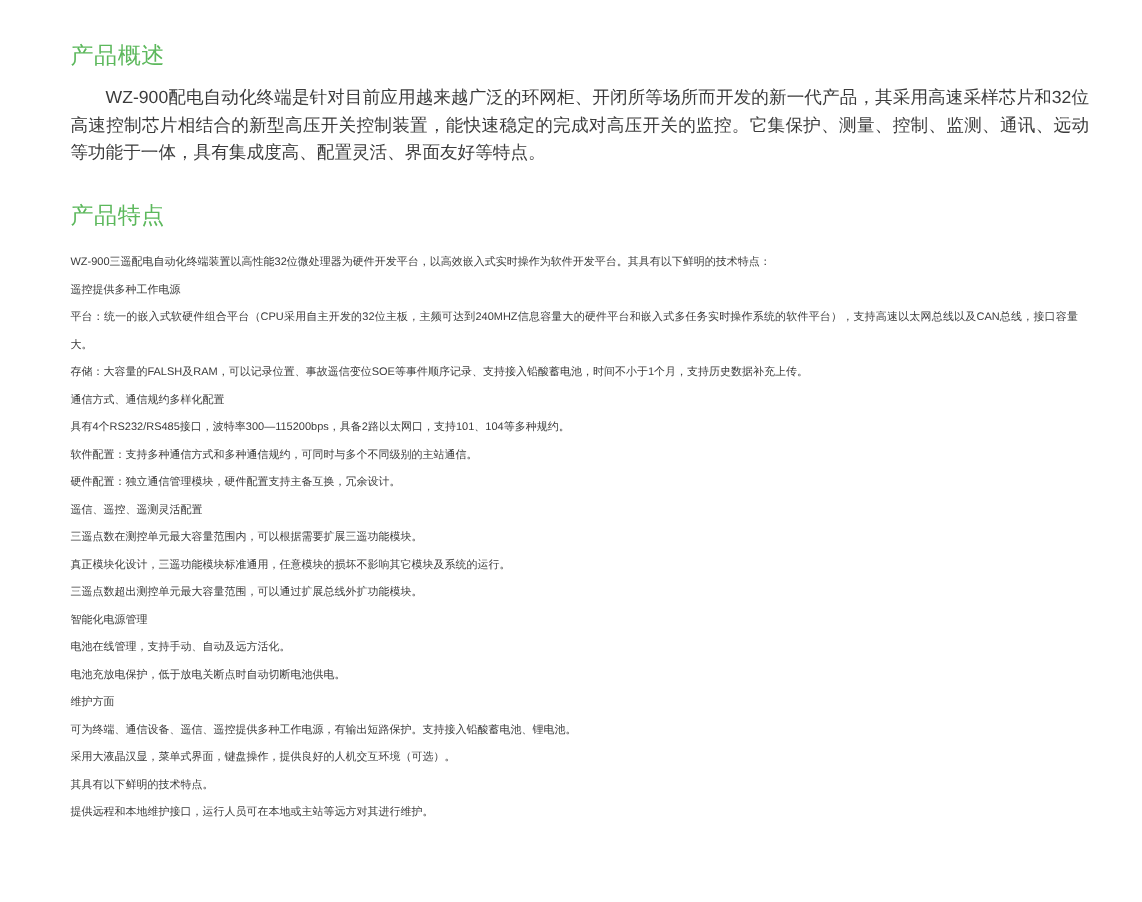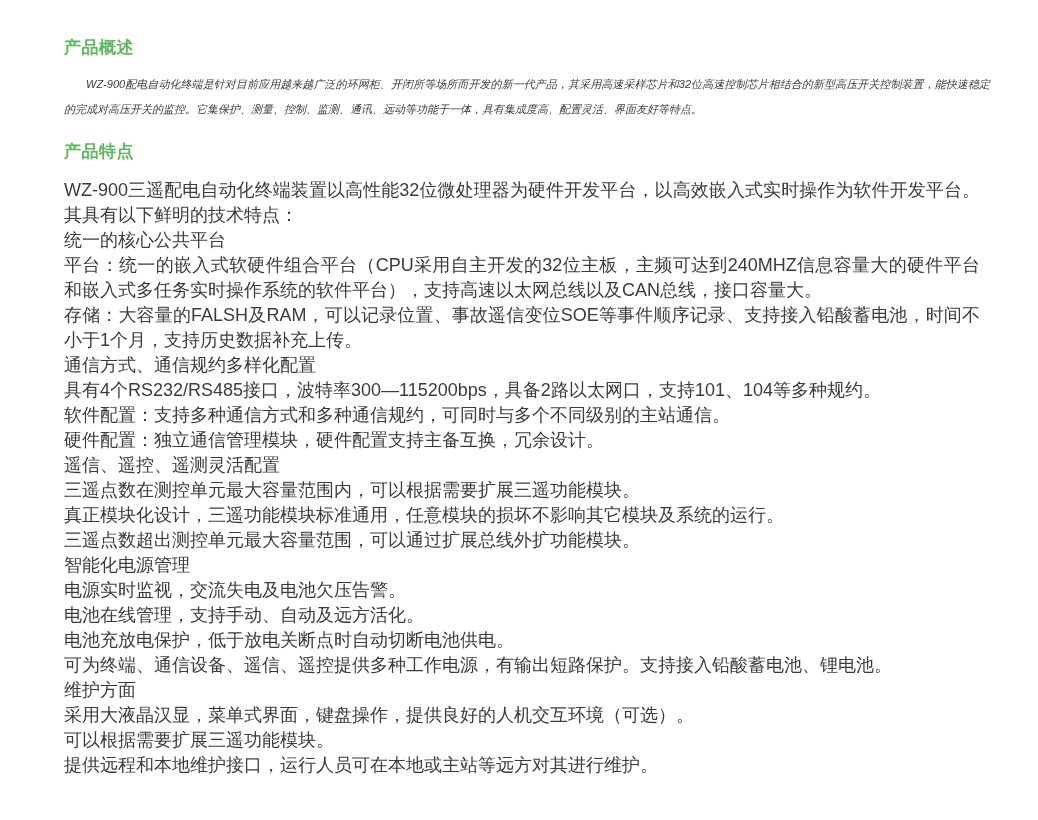--- a/index.html
+++ b/index.html
@@ -16,41 +16,40 @@
   }
   .page {
     position: relative;
     width: 1038px;
     height: 820px;
     box-sizing: border-box;
     padding: 36px 48px 0 64px;
   }
   .section-title {
     color: #5cb85c;
-    font-size: 17px;
-    font-weight: bold;
+    font-size: 21px;
+    font-weight: normal;
     letter-spacing: 0.5px;
     margin: 0 0 12px 0;
     line-height: 1.4;
   }
   .section-title.second {
-    margin-top: 18px;
+    margin-top: 30px;
     margin-bottom: 14px;
   }
   .para {
-    font-size: 11px;
+    font-size: 16px;
     line-height: 25px;
     color: #3b3b3b;
     margin: 0;
     text-align: justify;
     text-indent: 2em;
-    font-style: italic;
   }
   .feature-line {
-    font-size: 18px;
+    font-size: 10px;
     line-height: 25px;
     color: #3b3b3b;
     margin: 0;
     text-align: justify;
   }
   .overview-block {
     margin-bottom: 2px;
   }
   .features-block {
     padding-right: 10px;
@@ -62,36 +61,35 @@
 <div class="page">
 
   <section class="overview-block">
     <h2 class="section-title">产品概述</h2>
     <p class="para">WZ-900配电自动化终端是针对目前应用越来越广泛的环网柜、开闭所等场所而开发的新一代产品，其采用高速采样芯片和32位高速控制芯片相结合的新型高压开关控制装置，能快速稳定的完成对高压开关的监控。它集保护、测量、控制、监测、通讯、远动等功能于一体，具有集成度高、配置灵活、界面友好等特点。</p>
   </section>
 
   <section class="features-block">
     <h2 class="section-title second">产品特点</h2>
     <p class="feature-line">WZ-900三遥配电自动化终端装置以高性能32位微处理器为硬件开发平台，以高效嵌入式实时操作为软件开发平台。其具有以下鲜明的技术特点：</p>
-    <p class="feature-line">统一的核心公共平台</p>
+    <p class="feature-line">遥控提供多种工作电源</p>
     <p class="feature-line">平台：统一的嵌入式软硬件组合平台（CPU采用自主开发的32位主板，主频可达到240MHZ信息容量大的硬件平台和嵌入式多任务实时操作系统的软件平台），支持高速以太网总线以及CAN总线，接口容量大。</p>
     <p class="feature-line">存储：大容量的FALSH及RAM，可以记录位置、事故遥信变位SOE等事件顺序记录、支持接入铅酸蓄电池，时间不小于1个月，支持历史数据补充上传。</p>
     <p class="feature-line">通信方式、通信规约多样化配置</p>
     <p class="feature-line">具有4个RS232/RS485接口，波特率300—115200bps，具备2路以太网口，支持101、104等多种规约。</p>
     <p class="feature-line">软件配置：支持多种通信方式和多种通信规约，可同时与多个不同级别的主站通信。</p>
     <p class="feature-line">硬件配置：独立通信管理模块，硬件配置支持主备互换，冗余设计。</p>
     <p class="feature-line">遥信、遥控、遥测灵活配置</p>
     <p class="feature-line">三遥点数在测控单元最大容量范围内，可以根据需要扩展三遥功能模块。</p>
     <p class="feature-line">真正模块化设计，三遥功能模块标准通用，任意模块的损坏不影响其它模块及系统的运行。</p>
     <p class="feature-line">三遥点数超出测控单元最大容量范围，可以通过扩展总线外扩功能模块。</p>
     <p class="feature-line">智能化电源管理</p>
-    <p class="feature-line">电源实时监视，交流失电及电池欠压告警。</p>
     <p class="feature-line">电池在线管理，支持手动、自动及远方活化。</p>
     <p class="feature-line">电池充放电保护，低于放电关断点时自动切断电池供电。</p>
+    <p class="feature-line">维护方面</p>
     <p class="feature-line">可为终端、通信设备、遥信、遥控提供多种工作电源，有输出短路保护。支持接入铅酸蓄电池、锂电池。</p>
-    <p class="feature-line">维护方面</p>
     <p class="feature-line">采用大液晶汉显，菜单式界面，键盘操作，提供良好的人机交互环境（可选）。</p>
-    <p class="feature-line">可以根据需要扩展三遥功能模块。</p>
+    <p class="feature-line">其具有以下鲜明的技术特点。</p>
     <p class="feature-line">提供远程和本地维护接口，运行人员可在本地或主站等远方对其进行维护。</p>
 
   </section>
 
 </div>
 
 </body></html>

